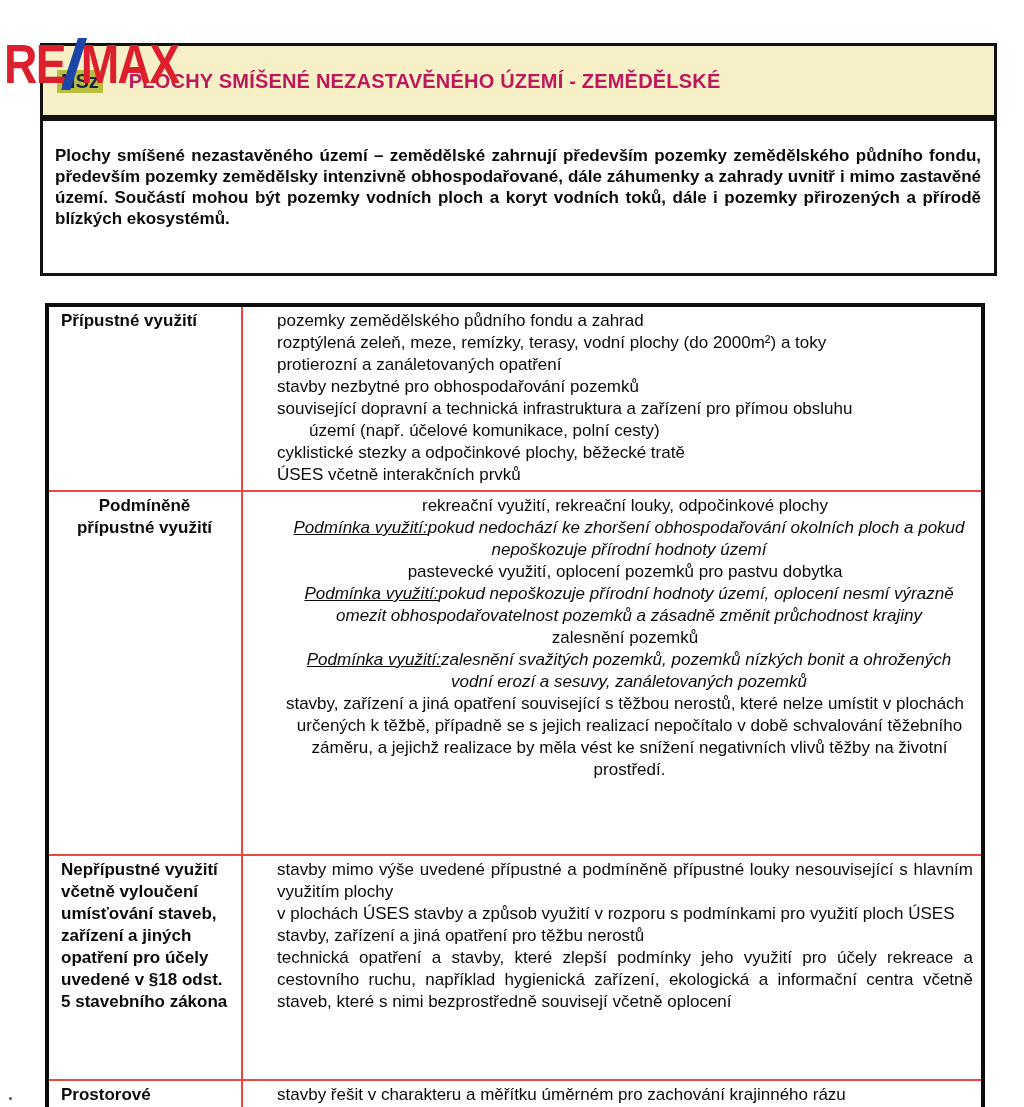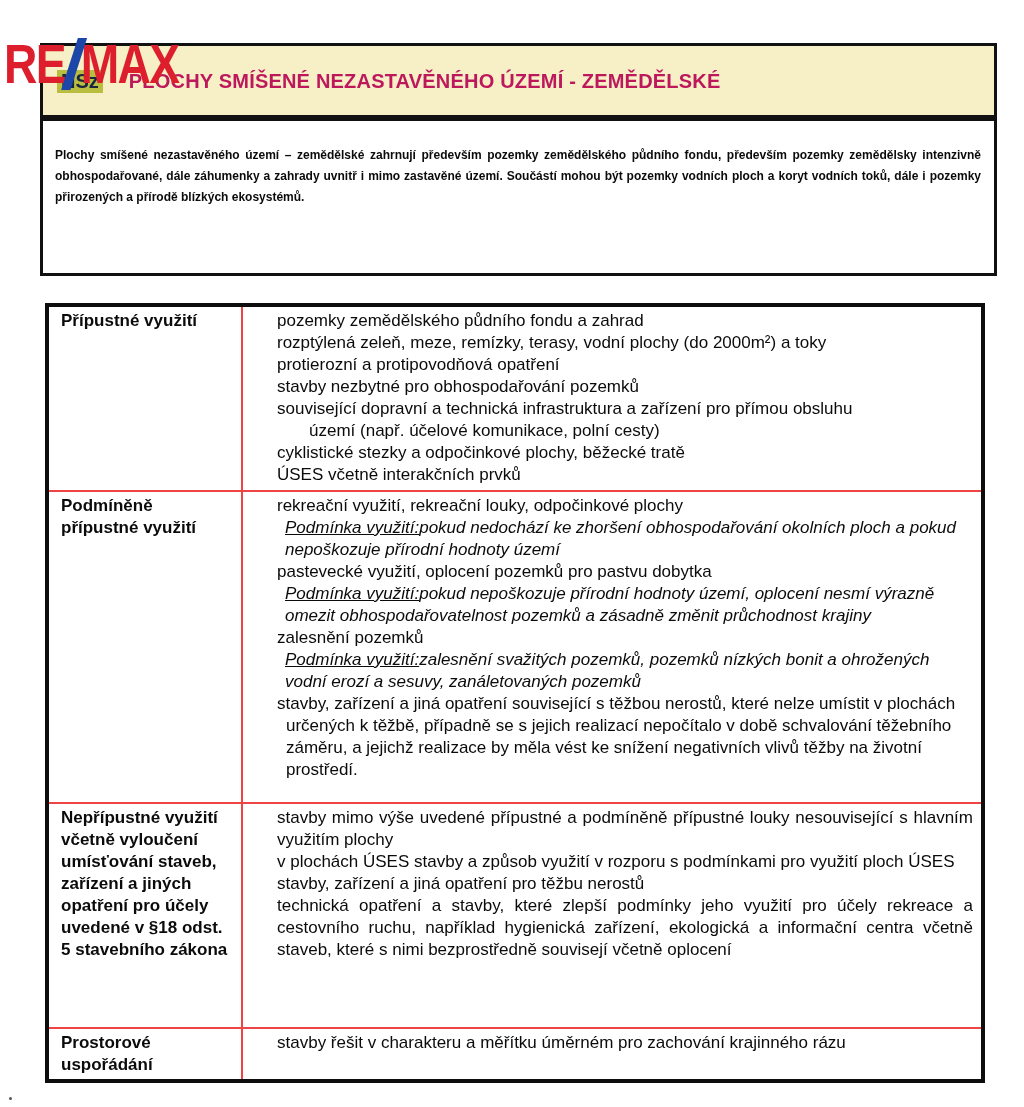--- a/index.html
+++ b/index.html
@@ -22,33 +22,33 @@
   .header-line { display:flex; align-items:baseline; }
   .zone-code { display:inline-block; background:#b9bd40; color:#1c2540;
                font-weight:bold; font-size:20px; padding:0 4px; margin-left:2px; }
   .zone-title { font-weight:bold; font-size:20px; color:#be185d;
                 margin-left:26px; letter-spacing:0.2px; }
 
   
   .main-use-box { position:absolute; left:40px; top:118px; width:957px; height:158px;
                   background:#fff; border:3px solid #111; padding:24px 13px 0 12px; }
   .main-use-heading { font-weight:bold; font-size:17px; line-height:21px; }
-  .main-use-text { font-weight:bold; font-size:12px; line-height:21px;
+  .main-use-text { font-weight:bold; font-size:17px; line-height:21px;
                    text-align:justify; }
 
   
   .use-table { position:absolute; left:45px; top:303px; width:940px;
                border-collapse:collapse; table-layout:fixed;
                border:4px solid #0d0d0d; }
   .use-table td { border:2px solid #ef4444; vertical-align:top;
                   font-size:17px; line-height:22px; }
   td.label-cell { width:195px; font-weight:bold; padding:3px 13px 3px 12px; }
   td.content-cell { padding:3px 8px 3px 34px; }
   .row-1 td { height:186px; }
-  .row-2 td { height:312px; }
+  .row-2 td { height:364px;text-align:center; }
   .row-3 td { height:225px; }
   .row-4 td { height:52px; }
 
   .cell-line { }
   .cell-line.nowrap { white-space:nowrap; }
   .cell-line.indent { padding-left:32px; }
   .cell-line.cond { font-style:italic; padding-left:8px; }
   .cond-prefix { text-decoration:underline; margin-right:0; }
   .cell-line.hang { padding-left:9px; text-indent:-9px; }
   .cell-line.justify { text-align:justify; }
@@ -79,21 +79,21 @@
     <p class="main-use-text">Plochy smíšené nezastavěného území – zemědělské zahrnují především pozemky zemědělského půdního fondu, především pozemky zemědělsky intenzivně obhospodařované, dále záhumenky a zahrady uvnitř i mimo zastavěné území. Součástí mohou být pozemky vodních ploch a koryt vodních toků, dále i pozemky přirozených a přírodě blízkých ekosystémů.</p>
   </div>
 
   <table class="use-table">
     <tbody>
         <tr class="row-1">
       <td class="label-cell">Přípustné využití</td>
       <td class="content-cell">
         <div class="cell-line nowrap">pozemky zemědělského půdního fondu a zahrad</div>
         <div class="cell-line nowrap">rozptýlená zeleň, meze, remízky, terasy, vodní plochy (do 2000m²) a toky</div>
-        <div class="cell-line nowrap">protierozní a protipovodňová opatření</div>
+        <div class="cell-line nowrap">protierozní a zanáletovaných opatření</div>
         <div class="cell-line nowrap">stavby nezbytné pro obhospodařování pozemků</div>
         <div class="cell-line nowrap">související dopravní a technická infrastruktura a zařízení pro přímou obsluhu</div>
         <div class="cell-line nowrap indent">území (např. účelové komunikace, polní cesty)</div>
         <div class="cell-line nowrap">cyklistické stezky a odpočinkové plochy, běžecké tratě</div>
         <div class="cell-line nowrap">ÚSES včetně interakčních prvků</div>
       </td>
     </tr>
 
     <tr class="row-2">
       <td class="label-cell">Podmíněně přípustné využití</td>

